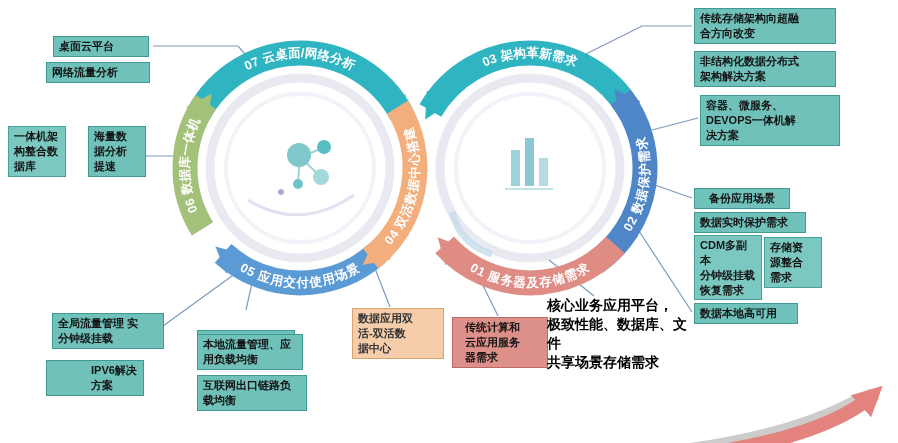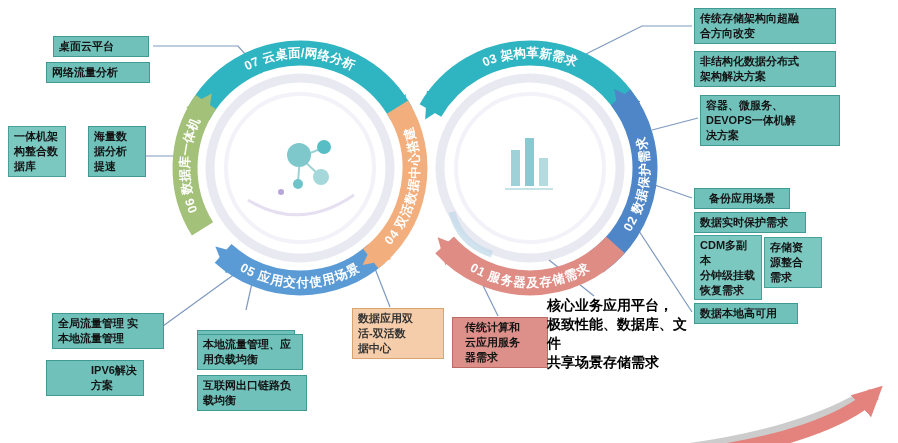--- a/index.html
+++ b/index.html
@@ -134,21 +134,21 @@
   <div class="box p-tl2">网络流量分析</div>
 
   <div class="box teal-lt p-lm1">一体机架
 构整合数
 据库</div>
   <div class="box p-lm2">海量数
 据分析
 提速</div>
 
   <div class="box p-bl1">全局流量管理 实
-本地流量管理</div>
+分钟级挂载</div>
   <div class="box p-bl2">IPV6解决方案</div>
   <div class="box p-bl3">应用交付平台</div>
   <div class="box p-bl4">本地流量管理、应
 用负载均衡</div>
   <div class="box p-bl5">互联网出口链路负
 载均衡</div>
 
   <div class="box orange p-cb1">数据应用双
 活-双活数
 据中心</div>

